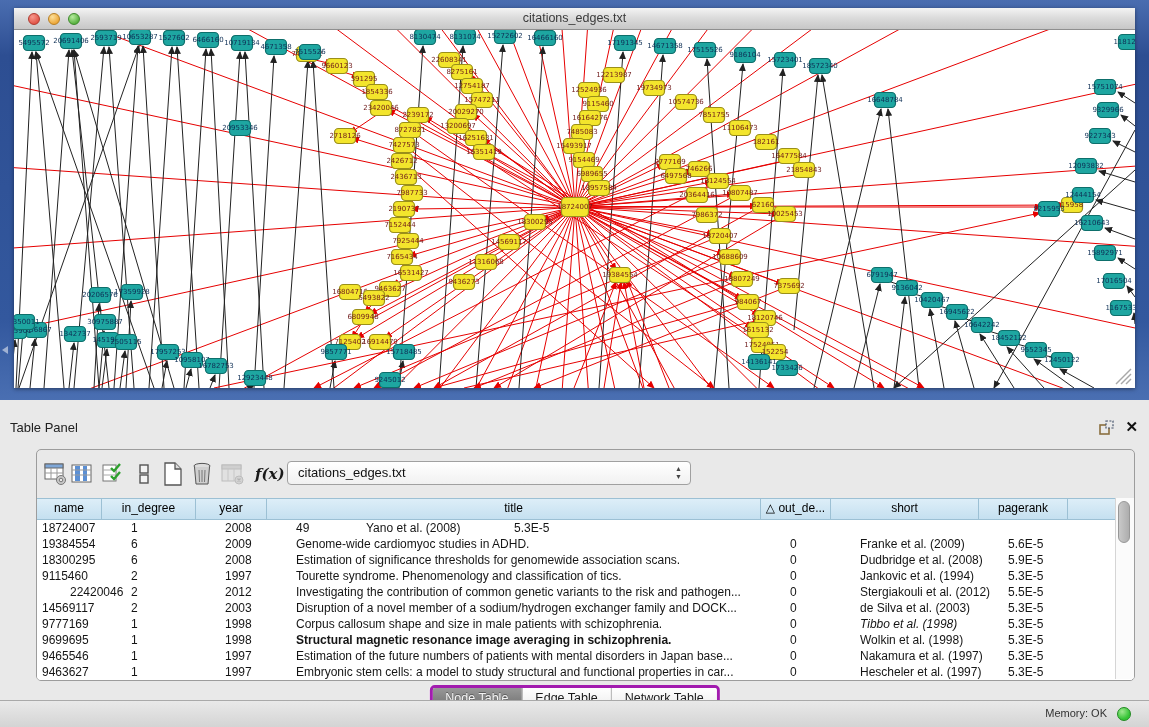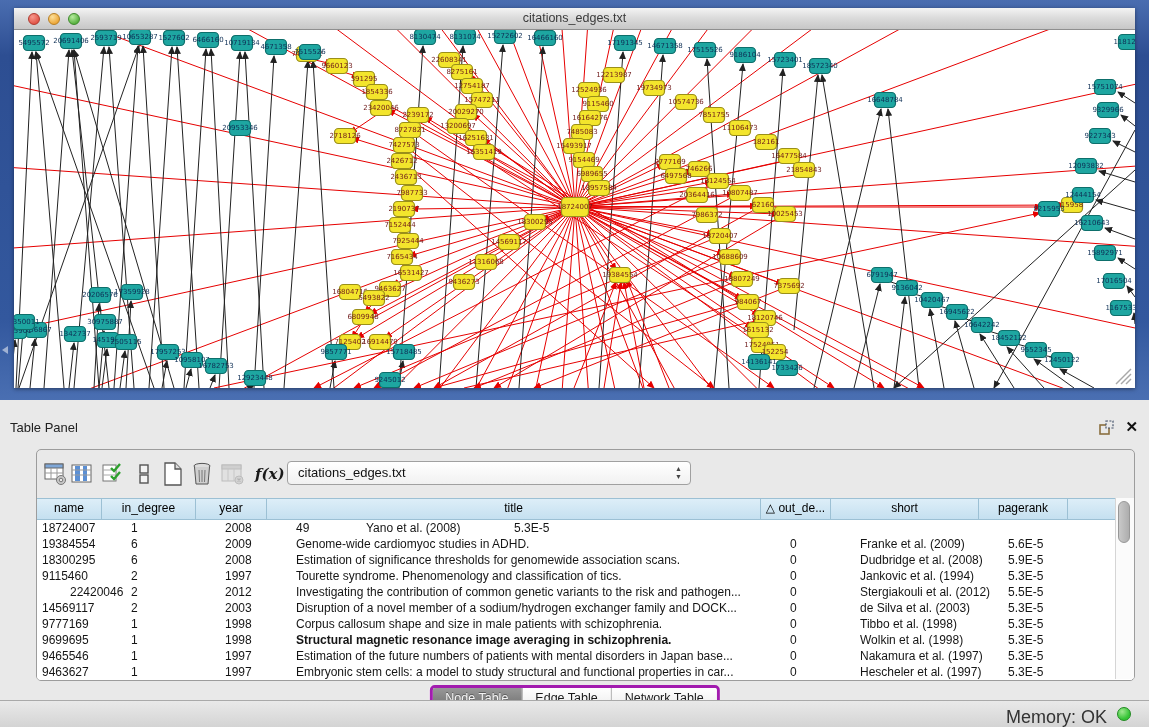--- a/index.html
+++ b/index.html
@@ -59,21 +59,21 @@
   .tabs{position:absolute;left:50%;transform:translateX(-50%);top:273px;height:22px;display:flex;
     border:3px solid #a21caf;border-radius:5px;overflow:hidden;background:#fff;box-shadow:0 1px 1px rgba(255,255,255,.7);}
   .tab{padding:0 13px;line-height:21px;font-size:12.5px;color:#1a1a1a;
     background:linear-gradient(180deg,#ffffff,#ebebeb);border-left:1px solid #b0b0b0;white-space:nowrap;}
   .tab:first-child{border-left:none;}
   .tab.selected{background:linear-gradient(180deg,#989898,#6d6d6d);color:#f4f4f4;text-shadow:0 -1px rgba(0,0,0,.35);}
 
   
   .status-bar{position:absolute;left:0;top:700px;width:1149px;height:27px;
     background:linear-gradient(180deg,#e9e9e9,#d4d4d4);border-top:1px solid #a9a9a9;box-sizing:border-box;}
-  .mem-label{position:absolute;right:42px;top:6px;font-size:18px;color:#333;text-align:center;}
+  .mem-label{position:absolute;right:42px;top:6px;font-size:11px;color:#333;text-align:center;}
   .mem-dot{position:absolute;right:18px;top:6px;width:14px;height:14px;border-radius:50%;
     background:radial-gradient(circle at 35% 30%,#9fe88f,#35c435 65%);border:1px solid #1e8a1e;box-sizing:border-box;}
 </style>
 </head>
 <body>
 
 <div class="desktop">
   <div class="left-strip-marker"></div>
 
   <div class="net-window">
@@ -973,21 +973,21 @@
             <div class="td" style="width: 70px;">0</div>
             <div class="td" style="width: 148px;">de Silva et al. (2003)</div>
             <div class="td" style="width: 89px;">5.3E-5</div>
           </div>
           <div class="tr">
             <div class="td" style="width: 89px;">9777169</div>
             <div class="td" style="width: 94px;">1</div>
             <div class="td" style="width: 71px;">1998</div>
             <div class="td" style="width: 494px;">Corpus callosum shape and size in male patients with schizophrenia.</div>
             <div class="td" style="width: 70px;">0</div>
-            <div class="td" style="width: 148px;">Tibbo et al. (1998)</div>
+            <div class="td" style="width: 148px; font-style: italic;">Tibbo et al. (1998)</div>
             <div class="td" style="width: 89px;">5.3E-5</div>
           </div>
           <div class="tr">
             <div class="td" style="width: 89px;">9699695</div>
             <div class="td" style="width: 94px;">1</div>
             <div class="td" style="width: 71px;">1998</div>
             <div class="td" style="width: 494px; font-weight: bold;">Structural magnetic resonance image averaging in schizophrenia.</div>
             <div class="td" style="width: 70px;">0</div>
             <div class="td" style="width: 148px;">Wolkin et al. (1998)</div>
             <div class="td" style="width: 89px;">5.3E-5</div>

